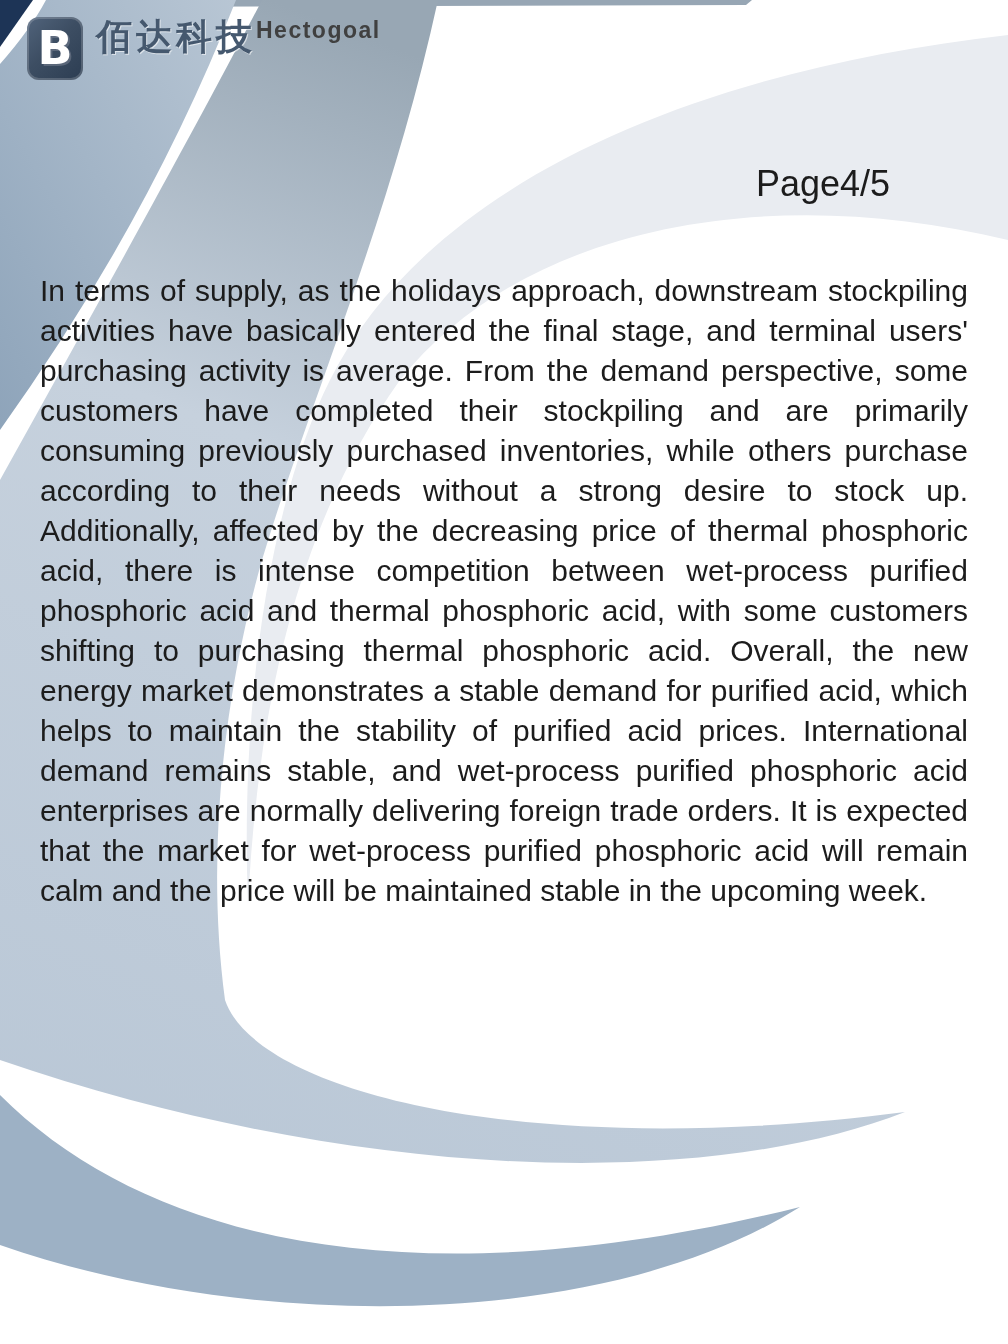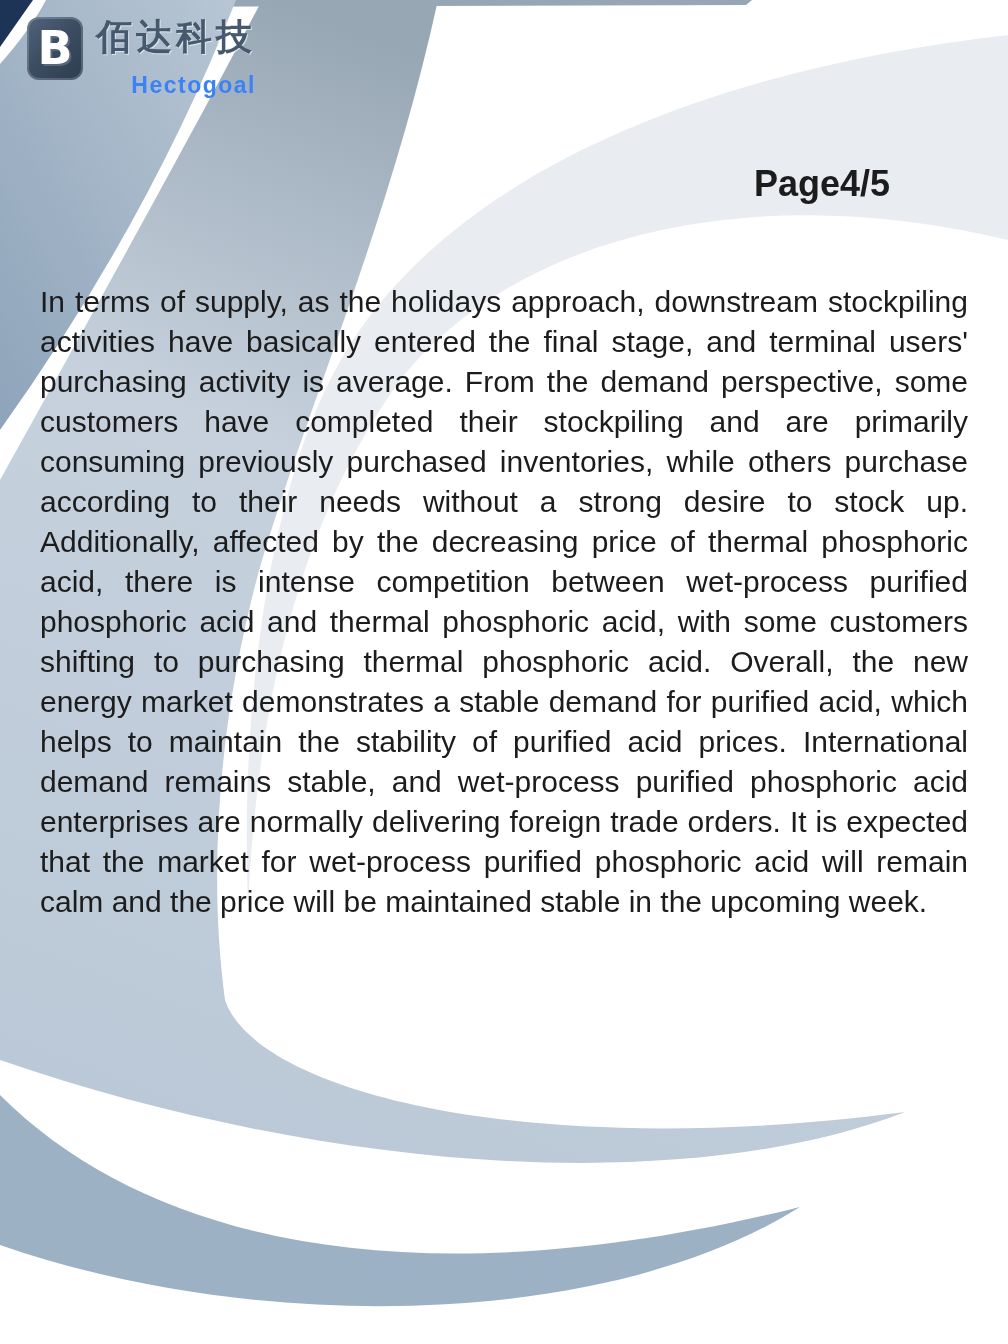--- a/index.html
+++ b/index.html
@@ -25,51 +25,51 @@
     display:flex;align-items:center;justify-content:center;
     box-shadow:inset 0 0 0 2px rgba(255,255,255,0.18);
   }
   .logo-glyph{
     color:#ffffff;
     font-family:"DejaVu Sans", sans-serif;
     font-weight:bold;font-size:46px;line-height:1;
     text-shadow:2px 2px 0 rgba(120,130,145,0.55);
     transform:translateY(-1px);
   }
-  .brand-text{display:flex;flex-direction:column;text-align:right;}
+  .brand-text{display:flex;flex-direction:row;text-align:right;}
   .brand-cn{
     font-size:36px;font-weight:bold;color:#45586e;
     letter-spacing:4px;line-height:40px;
     text-shadow:1px 1px 0 rgba(255,255,255,0.6);
   }
   .brand-en{
-    font-size:23px;font-weight:bold;color:#3b82f6;
-    letter-spacing:1.5px;line-height:24px;margin-top:16px;
+    font-size:23px;font-weight:bold;color:#404040;
+    letter-spacing:1.5px;line-height:24px;margin-top:1px;
   }
 
   
   .title-block{
     position:absolute;left:40px;top:104px;width:928px;
     z-index:3;
   }
   .title-line{
     font-size:37px;font-weight:bold;color:#101010;
     line-height:53px;letter-spacing:-0.5px;
     white-space:nowrap;
   }
   .page-indicator{
     position:absolute;right:78px;top:53px;
-    font-size:36px;font-weight:bold;color:#1c1c1c;
+    font-size:36px;font-weight:normal;color:#1c1c1c;
     line-height:53px;
     margin-left:35px;
   }
 
   
   .body-text{
-    position:absolute;left:40px;top:252px;width:928px;
+    position:absolute;left:40px;top:241px;width:928px;
     font-size:30px;line-height:40px;color:#1c1c1c;
     text-align:justify;
     z-index:3;
   }
 </style>
 </head>
 <body>
 
 <div class="page">
 

